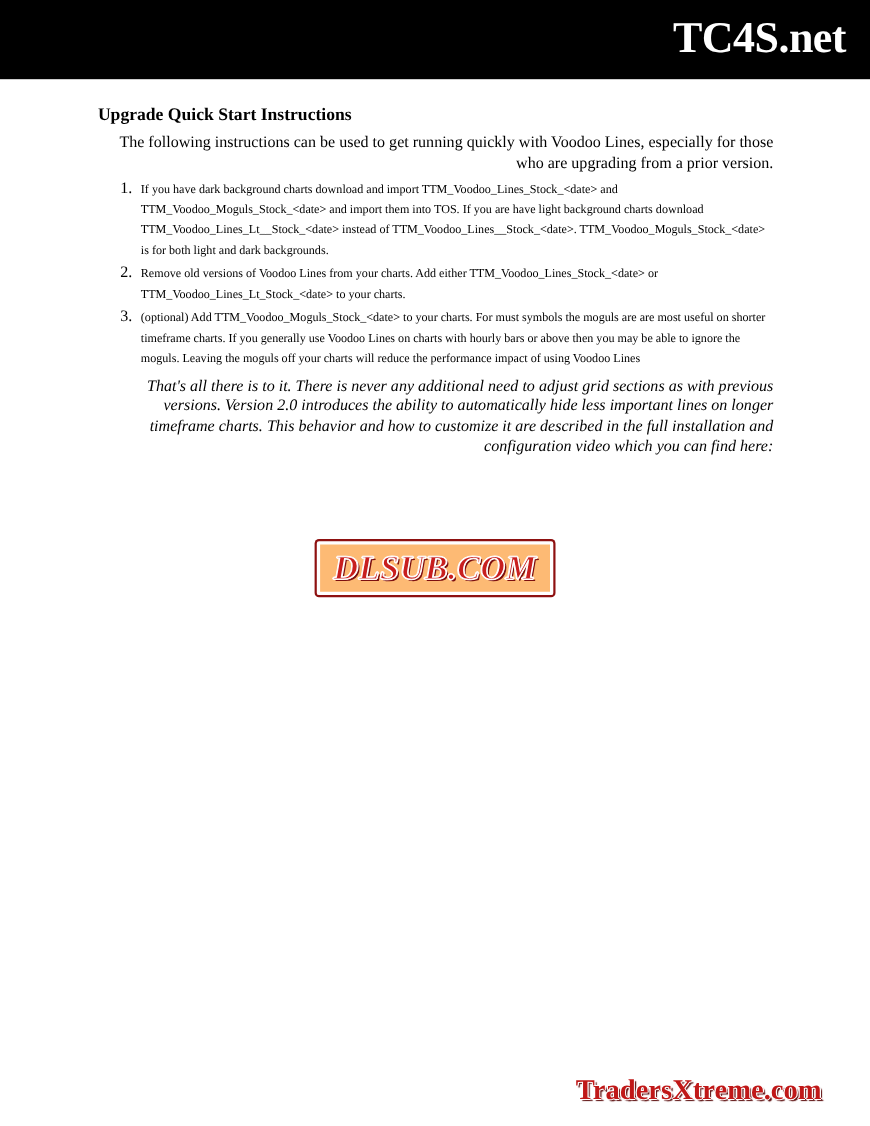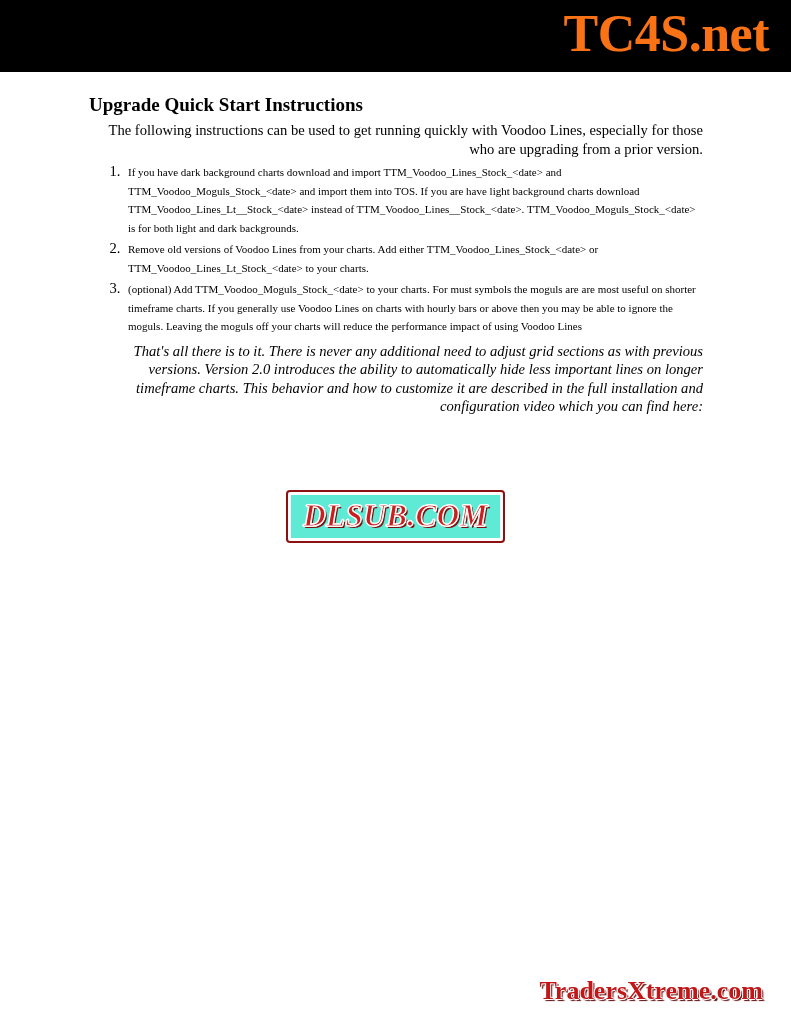--- a/index.html
+++ b/index.html
@@ -30,39 +30,39 @@
     width: 791px;
     height: 72px;
     background: #000000;
   }
   .header-logo {
     position: absolute;
     right: 22px;
     top: 6px;
     font-family: "Liberation Serif", serif;
     font-weight: bold;
-    font-size: 52px;
+    font-size: 40px;
     line-height: 56px;
-    color: #f97316;
+    color: #ffffff;
     letter-spacing: -0.5px;
     white-space: nowrap;
   }
 
   
   .content {
     position: absolute;
     left: 89px;
     top: 92px;
     width: 614px;
   }
 
   .doc-title {
     font-family: "Liberation Serif", serif;
     font-weight: bold;
-    font-size: 19px;
+    font-size: 16px;
     line-height: 26px;
     margin: 0 0 3px 0;
   }
 
   .para {
     font-size: 14.6px;
     line-height: 18.5px;
     margin: 0;
     text-align: right;
   }
@@ -93,21 +93,21 @@
     left: 0;
     top: 492px;
     width: 791px;
     text-align: center;
   }
   .stamp {
     display: inline-block;
     position: relative;
     padding: 4px 12px 5px 12px;
     border: 3px solid #ffffff;
-    background: #5eead4;
+    background: #fdba74;
     box-shadow: 0 0 0 2px #8e1111;
     border-radius: 2px;
   }
   .stamp-text {
     font-family: "Liberation Serif", serif;
     font-weight: bold;
     font-style: italic;
     font-size: 31px;
     line-height: 34px;
     color: #c81f1f;
@@ -118,21 +118,21 @@
        0 1px 0 #ffffff,
        0 -1px 0 #ffffff,
        2px 2px 0 #7d0f0f;
     letter-spacing: 0.5px;
     white-space: nowrap;
   }
 
   
   .footer-wrap {
     position: absolute;
-    right: 28px;
+    right: 44px;
     bottom: 18px;
     text-align: left;
   }
   .footer-logo {
     font-family: "Liberation Serif", serif;
     font-weight: bold;
     font-size: 26px;
     line-height: 30px;
     color: #c01818;
     text-shadow:

